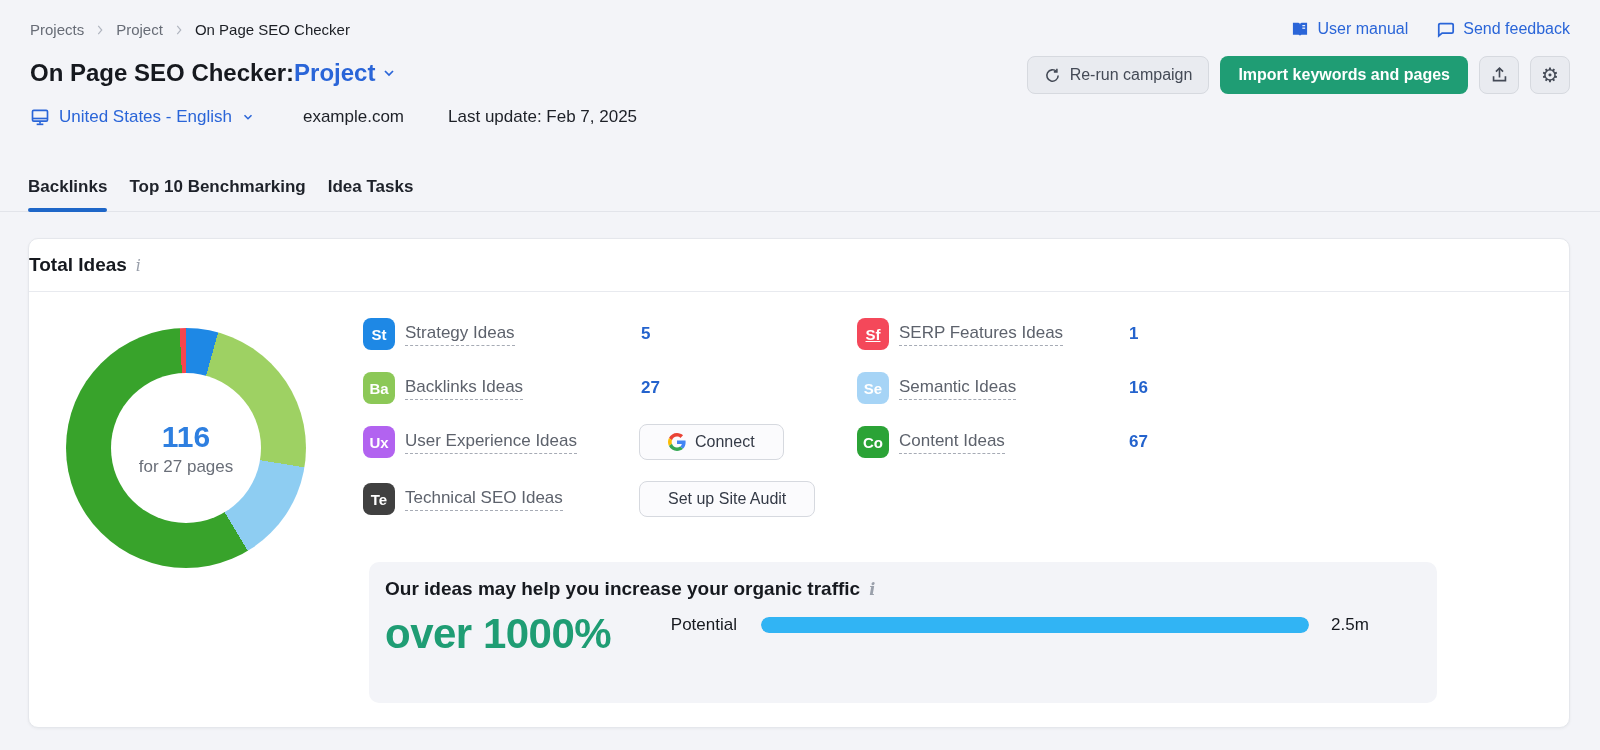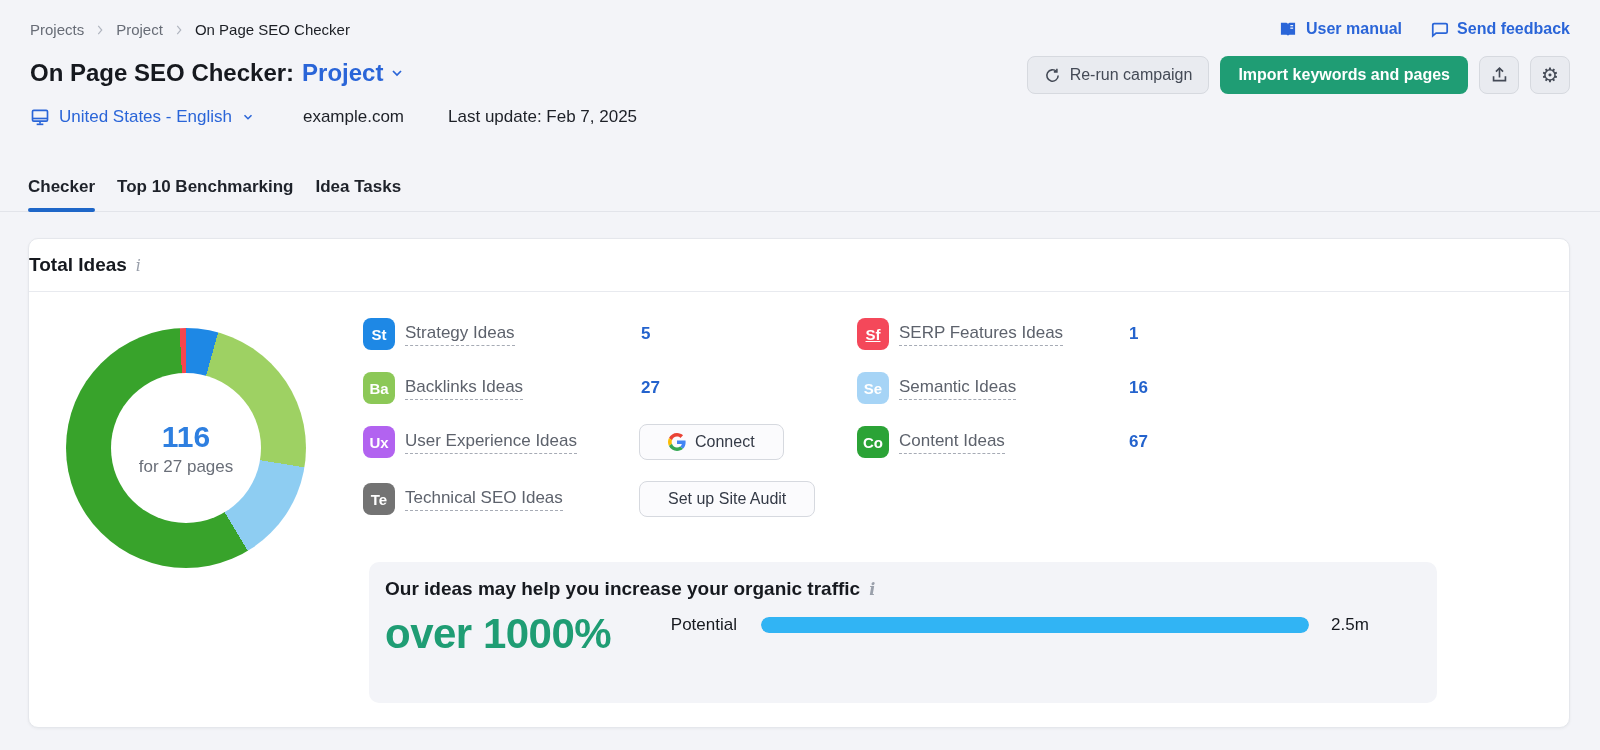--- a/index.html
+++ b/index.html
@@ -11,24 +11,24 @@
     overflow:hidden;
     color:#16191f;
   }
   svg { display:block; }
 
   
   .breadcrumb { position:absolute; left:30px; top:21px; display:flex; align-items:center; gap:9px; font-size:15px; color:#676c76; }
   .crumb { cursor:pointer; }
   .crumb.current { color:#1b1e24; cursor:default; }
   .header-links { position:absolute; top:19px; right:30px; display:flex; gap:28px; align-items:center; }
-  .hlink { display:flex; align-items:center; gap:8px; color:#2a65d8; font-size:16px; cursor:pointer;font-weight:bold; }
-
-  
-  .page-title { position:absolute; left:30px; top:59px; display:flex; align-items:flex-end; gap:8px; font-size:24px; font-weight:bold; color:#16191f; }
+  .hlink { display:flex; align-items:center; gap:8px; color:#2a65d8; font-size:16px; cursor:pointer; }
+
+  
+  .page-title { position:absolute; left:30px; top:59px; display:flex; align-items:flex-end; gap:0; font-size:24px; font-weight:bold; color:#16191f; }
   .project-select { display:flex; align-items:center; gap:6px; color:#2a65d8; cursor:pointer; }
 
   .actions { position:absolute; top:56px; right:30px; display:flex; gap:11px; align-items:center; }
   .btn-gray { height:38px; padding:0 16px; background:#e9ebf0; border:1px solid #d6d9df; border-radius:8px;
               font-size:16px; color:#444a56; display:flex; align-items:center; gap:9px; cursor:pointer;
               font-family:"Liberation Sans", sans-serif; }
   .btn-green { height:38px; padding:0 18px; background:#1f9d74; border:none; border-radius:8px;
                font-size:16px; font-weight:bold; color:#fff; cursor:pointer; font-family:"Liberation Sans", sans-serif; }
   .btn-square { width:40px; height:38px; background:#e9ebf0; border:1px solid #d6d9df; border-radius:8px;
                 display:flex; align-items:center; justify-content:center; color:#444a56; cursor:pointer; }
@@ -175,21 +175,21 @@
         <svg width="14" height="14" viewBox="0 0 24 24" fill="none" stroke="#2a65d8" stroke-width="2.6">
           <polyline points="6 9 12 15 18 9"></polyline>
         </svg>
       </span>
   </span>
   <span class="meta-domain">example.com</span>
   <span class="meta-update">Last update: Feb 7, 2025</span>
 </div>
 
 <div class="tabs">
-  <div class="tab active">Checker</div>
+  <div class="tab active">Backlinks</div>
   <div class="tab">Top 10 Benchmarking</div>
   <div class="tab">Idea Tasks</div>
 </div>
 
 <section class="card">
   <div class="card-header">
     <span class="card-title">Total Ideas</span>
     <span class="info-icon">i</span>
   </div>
 
@@ -222,21 +222,21 @@
           <path fill="#EA4335" d="M24 9.5c3.54 0 6.71 1.22 9.21 3.6l6.85-6.85C35.9 2.38 30.47 0 24 0 14.62 0 6.51 5.38 2.56 13.22l7.98 6.19C12.43 13.72 17.74 9.5 24 9.5z"></path>
           <path fill="#4285F4" d="M46.98 24.55c0-1.57-.15-3.09-.38-4.55H24v9.02h12.94c-.58 2.96-2.26 5.48-4.78 7.18l7.73 6c4.51-4.18 7.09-10.36 7.09-17.65z"></path>
           <path fill="#FBBC05" d="M10.53 28.59c-.48-1.45-.76-2.99-.76-4.59s.27-3.14.76-4.59l-7.98-6.19C.92 16.46 0 20.12 0 24c0 3.88.92 7.54 2.56 10.78l7.97-6.19z"></path>
           <path fill="#34A853" d="M24 48c6.48 0 11.93-2.13 15.89-5.81l-7.73-6c-2.15 1.45-4.92 2.3-8.16 2.3-6.26 0-11.57-4.22-13.47-9.91l-7.98 6.19C6.51 42.62 14.62 48 24 48z"></path>
         </svg>
       </span>
     <span>Connect</span>
   </button>
 
   <div class="idea-row" style="left:334px; top:244px;">
-    <span class="badge" style="background: #737373;">Te</span>
+    <span class="badge" style="background: #404040;">Te</span>
     <span class="idea-label">Technical SEO Ideas</span>
   </div>
   <button class="btn-outline" style="left:610px; top:242px;">
     <span>Set up Site Audit</span>
   </button>
 
   <div class="idea-row" style="left:828px; top:79px;">
     <span class="badge" style="background: rgb(244, 72, 90); text-decoration: underline;">Sf</span>
     <span class="idea-label">SERP Features Ideas</span>
   </div>

